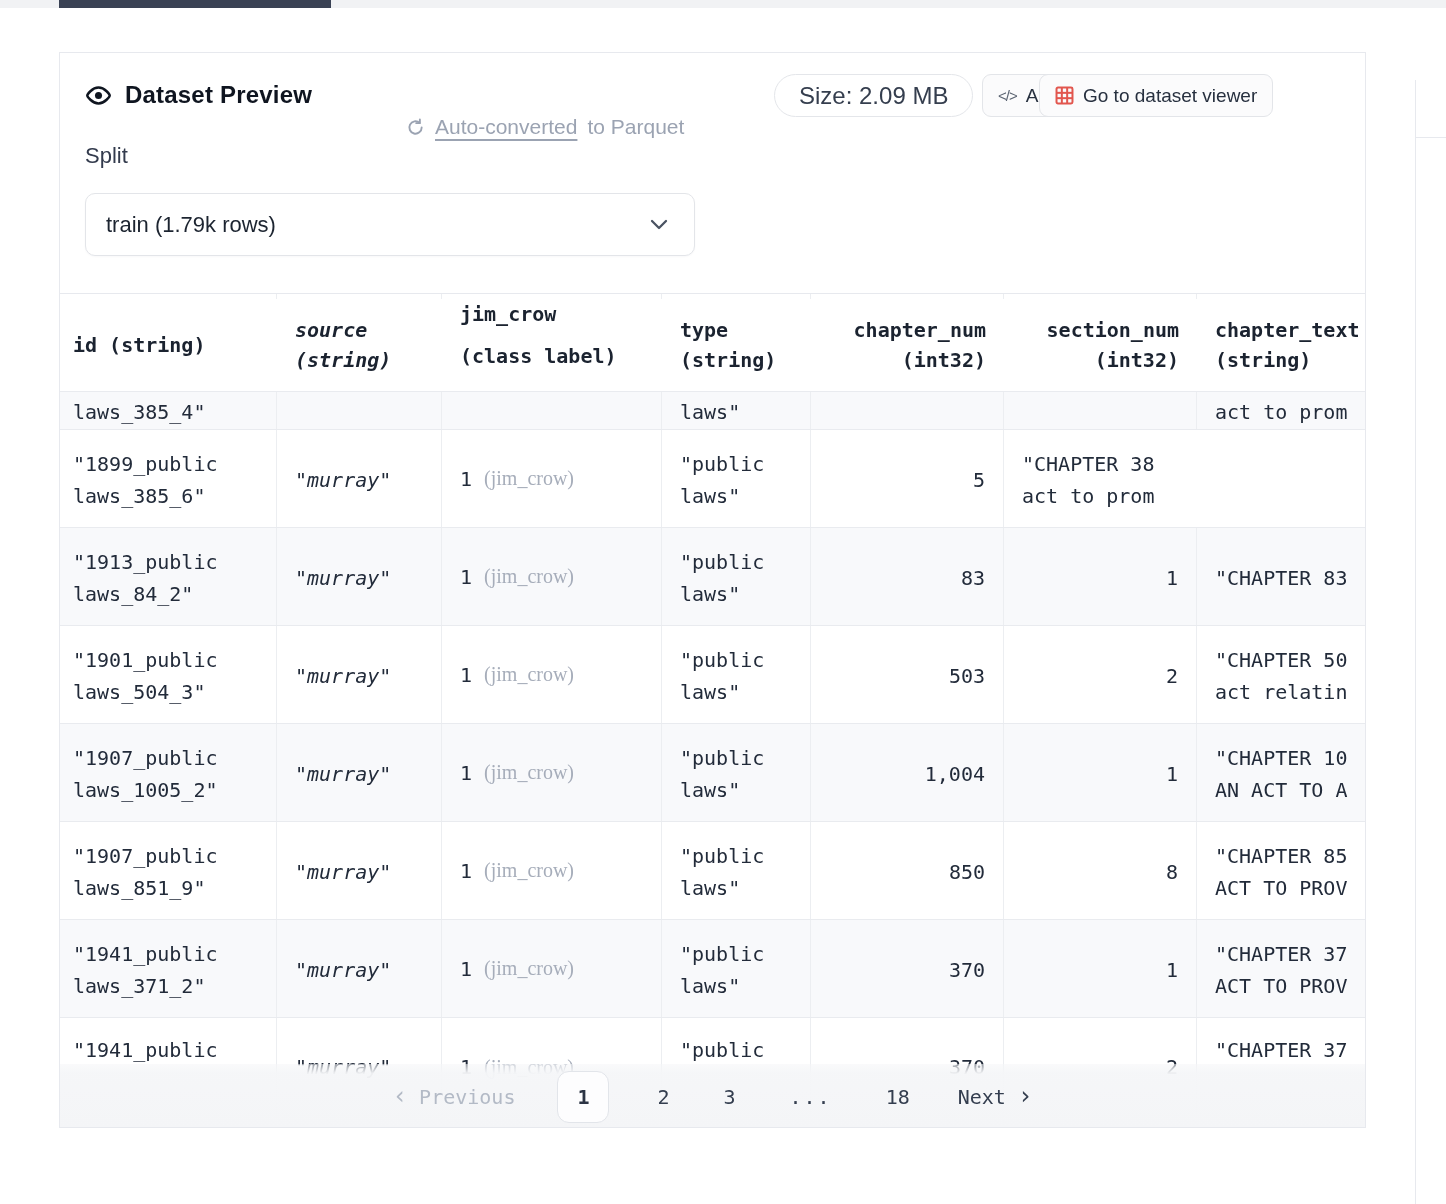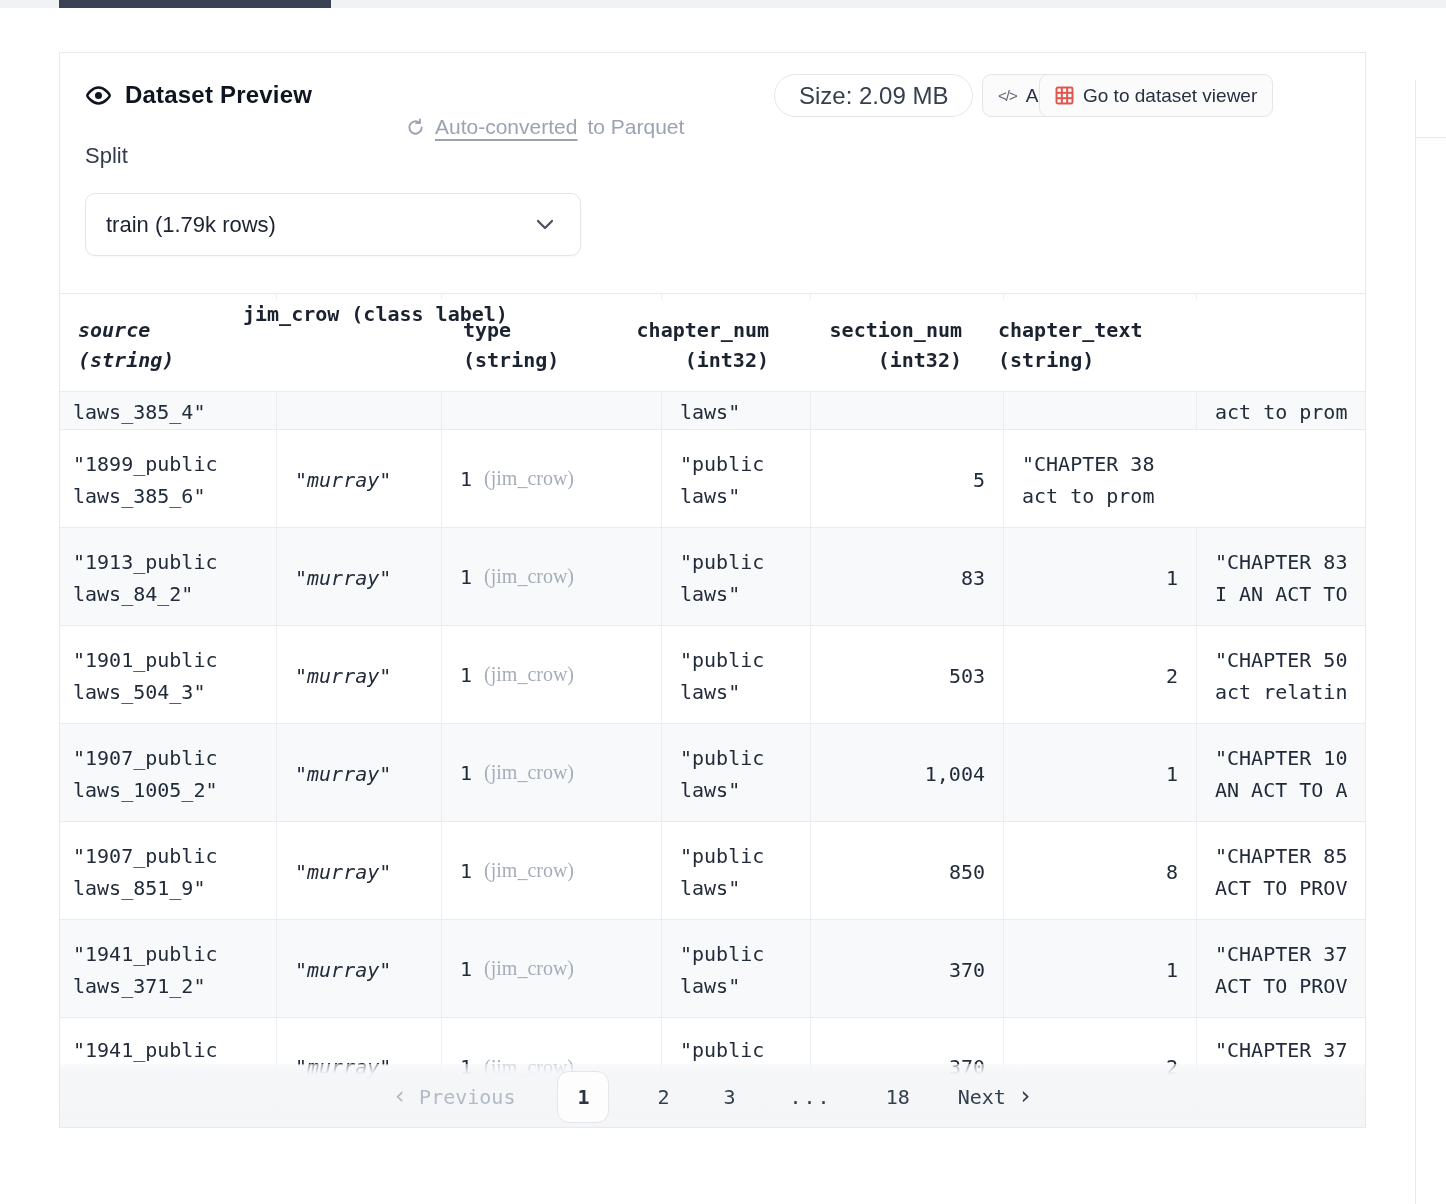--- a/index.html
+++ b/index.html
@@ -31,21 +31,21 @@
                border:1px solid #e4e6ea; border-radius:9999px; font-size:24px; color:#353e4e; background:#fff; }
   .hbtn { position:absolute; top:21px; height:43px; display:flex; align-items:center; gap:9px; padding:0 15px;
           border:1px solid #e3e5e9; border-radius:9px; background:#fbfbfc; font-size:19px; color:#27303f; cursor:pointer; }
   .hbtn-api { left:922px; }
   .hbtn-viewer { left:979px; }
   .code-glyph { font-size:15px; color:#5b6472; letter-spacing:-1px; }
   .grid-icon { width:19px; height:19px; display:block; }
 
   
   .split-label { position:absolute; left:25px; top:90px; font-size:22px; color:#333b4d; }
-  .split-select { position:absolute; left:25px; top:140px; width:496px; height:63px; border:1px solid #e3e5e9;
+  .split-select { position:absolute; left:25px; top:140px; width:610px; height:63px; border:1px solid #e3e5e9;
                   border-radius:10px; background:#fff; display:flex; align-items:center; justify-content:space-between;
                   padding:0 26px 0 20px; cursor:pointer; box-shadow:0 1px 2px rgba(20,30,50,.03); }
   .split-value { font-size:22px; color:#1c2430; }
   .chev-icon { width:18px; height:11px; display:block; }
 
   
   .tablewrap { position:absolute; left:0; top:240px; width:1397px; border-top:1px solid #e7e9ee;
                font-family:"DejaVu Sans Mono", monospace; color:#222b3a; }
   .sliver { display:flex; height:5px; background:#fff; }
   .thead { display:flex; height:93px; background:#fff; border-bottom:1px solid #e9ebef; font-weight:bold; font-size:20px; color:#1b2330; }
@@ -152,25 +152,28 @@
         <div class="td c0"></div>
           <div class="td c1"></div>
           <div class="td c2"></div>
           <div class="td c3"></div>
         <div class="td c4"></div>
           <div class="td c5"></div>
           <div class="td c6"></div>
       </div>
 
       <div class="thead">
+        <div class="th c0">
+            <span class="hl">id (string)</span>
+          </div>
         <div class="th c1">
             <span class="hl">source</span>
             <span class="hl">(string)</span>
           </div>
-        <div class="th c2" style="align-items:flex-start;">
+        <div class="th c2" style="flex-direction:column;align-items:flex-start;">
             <span class="hl">jim_crow</span>
             <span class="hl">(class label)</span>
           </div>
         <div class="th c3">
             <span class="hl">type</span>
             <span class="hl">(string)</span>
           </div>
         <div class="th c4 num">
             <span class="hl">chapter_num</span>
             <span class="hl">(int32)</span>
@@ -251,21 +254,20 @@
             <span class="ln">laws"</span>
           </div>
         <div class="td c4 num">
             <span class="ln">83</span>
           </div>
         <div class="td c5 num">
             <span class="ln">1</span>
           </div>
         <div class="td c6">
             <span class="ln">"CHAPTER 83</span>
-            <span class="ln">I AN ACT TO</span>
           </div>
       </div>
 
       <div class="trow">
         <div class="td c0">
             <span class="ln">"1901_public</span>
             <span class="ln">laws_504_3"</span>
           </div>
         <div class="td c1">
             <span class="ln">"murray"</span>

